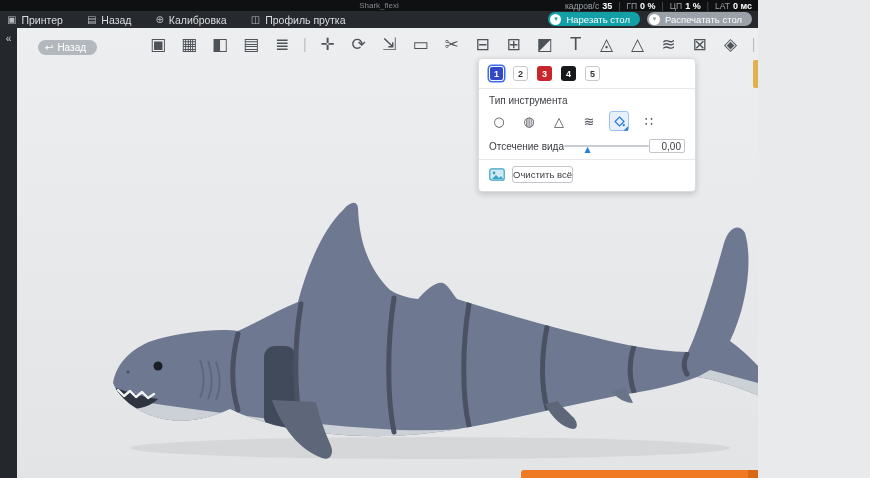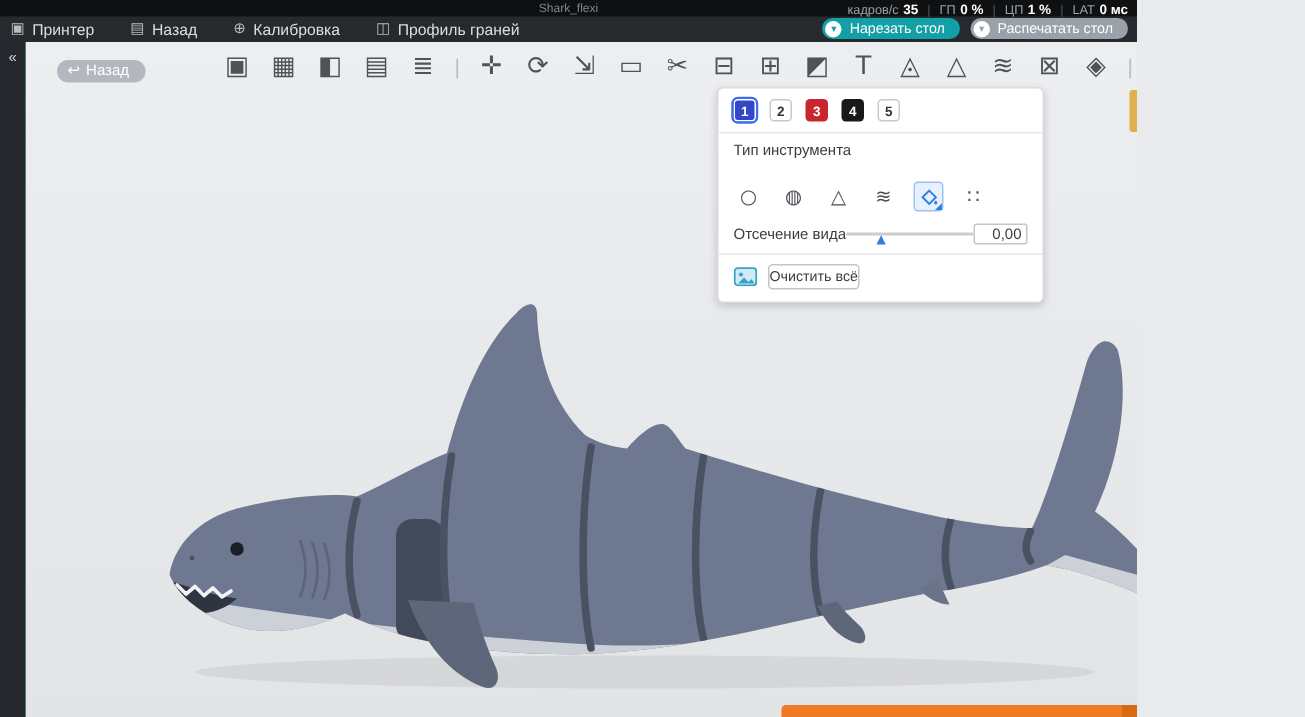--- a/index.html
+++ b/index.html
@@ -1,18 +1,18 @@
 <!DOCTYPE html>
 <html><head>
 <meta charset="utf-8">
 <style>
   *{margin:0;padding:0;box-sizing:border-box}
   html,body{width:870px;height:478px;overflow:hidden;background:#e9eaec;
     font-family:"Liberation Sans",sans-serif;-webkit-font-smoothing:antialiased}
-  #app{position:relative;width:758px;height:478px;background:#14b8a6}
+  #app{position:relative;width:758px;height:478px;background:#b91c1c}
 
   
   header{position:absolute;left:0;top:0;right:0;height:28px;background:#26292d;z-index:40}
   .title-row{position:relative;height:11px;background:#0e1012;display:flex;align-items:center;justify-content:center}
   .window-title{color:#82878d;font-size:8px;line-height:9px}
   .stats{position:absolute;right:6px;top:1px;display:flex;gap:6px;align-items:flex-start;font-size:8.5px;color:#9aa0a6;white-space:nowrap}
   .stat .svalue{color:#fff;font-weight:bold;margin-left:3px;font-size:9px}
   .sep{color:#54585d}
   .menu-row{display:flex;align-items:center;height:17px;padding-left:7px;position:relative}
   .menu-item{display:flex;align-items:center;gap:5px;margin-right:24px;color:#dcdee1;font-size:10.5px;cursor:default}
@@ -46,21 +46,21 @@
   .prow{display:flex;align-items:center}
   .phead{gap:7px;margin-bottom:6px}
   .plabel{font-size:10px;color:#3a3d42}
   .mini{background:transparent;border:none;color:#55595f;font-size:12px;line-height:1;cursor:pointer;font-family:"DejaVu Sans",sans-serif}
   .swatches{gap:9px;margin-bottom:7px}
   .swatch{width:15px;height:15px;border-radius:3px;display:flex;align-items:center;justify-content:center;
     font-size:9px;font-weight:bold;cursor:pointer}
   .swatch.light{border:1px solid #c7cacd}
   .swatch.sel{box-shadow:inset 0 0 0 1px #fff,0 0 0 1.5px #3a6df0}
   .pdiv{border-top:1px solid #e6e8ea;margin:6px -10px}
-  .plabel2{margin:5px 0 15px 0}
+  .plabel2{margin:5px 0 5px 0}
   .tools{gap:10px;margin-bottom:8px}
   .tool{position:relative;width:20px;height:20px;display:flex;align-items:center;justify-content:center;
     font-size:13px;color:#4a4e55;cursor:pointer;font-family:"DejaVu Sans",sans-serif}
   .tool.tsel{background:#e7f0fd;border:1px solid #9ec2f0;border-radius:3px}
   .tool .corner{position:absolute;right:0;bottom:-1px;font-size:6px;color:#2a7de1;line-height:1}
   .radios{gap:10px;margin-bottom:8px}
   .radio{display:flex;align-items:center;gap:4px;cursor:pointer}
   .rdot{width:9px;height:9px;border:1px solid #9aa0a6;border-radius:50%;background:#fff}
   .radio.on .rdot{border-color:#2a7de1;background:#2a7de1;box-shadow:inset 0 0 0 2px #fff}
   .rlabel{font-size:9px;color:#46494e}
@@ -104,21 +104,21 @@
           <div class="menu-item">
             <span class="mi-icon">▤</span>
             <span class="mi-label">Назад</span>
           </div>
           <div class="menu-item">
             <span class="mi-icon">⊕</span>
             <span class="mi-label">Калибровка</span>
           </div>
           <div class="menu-item">
             <span class="mi-icon">◫</span>
-            <span class="mi-label">Профиль граней</span>
+            <span class="mi-label">Профиль прутка</span>
           </div>
         </nav>
       <div class="header-actions">
         <button class="hbtn slice">
           <span class="circ">▾</span>
           <span>Нарезать стол</span>
         </button>
         <button class="hbtn print">
           <span class="circ">▾</span>
           <span>Распечатать стол</span>

